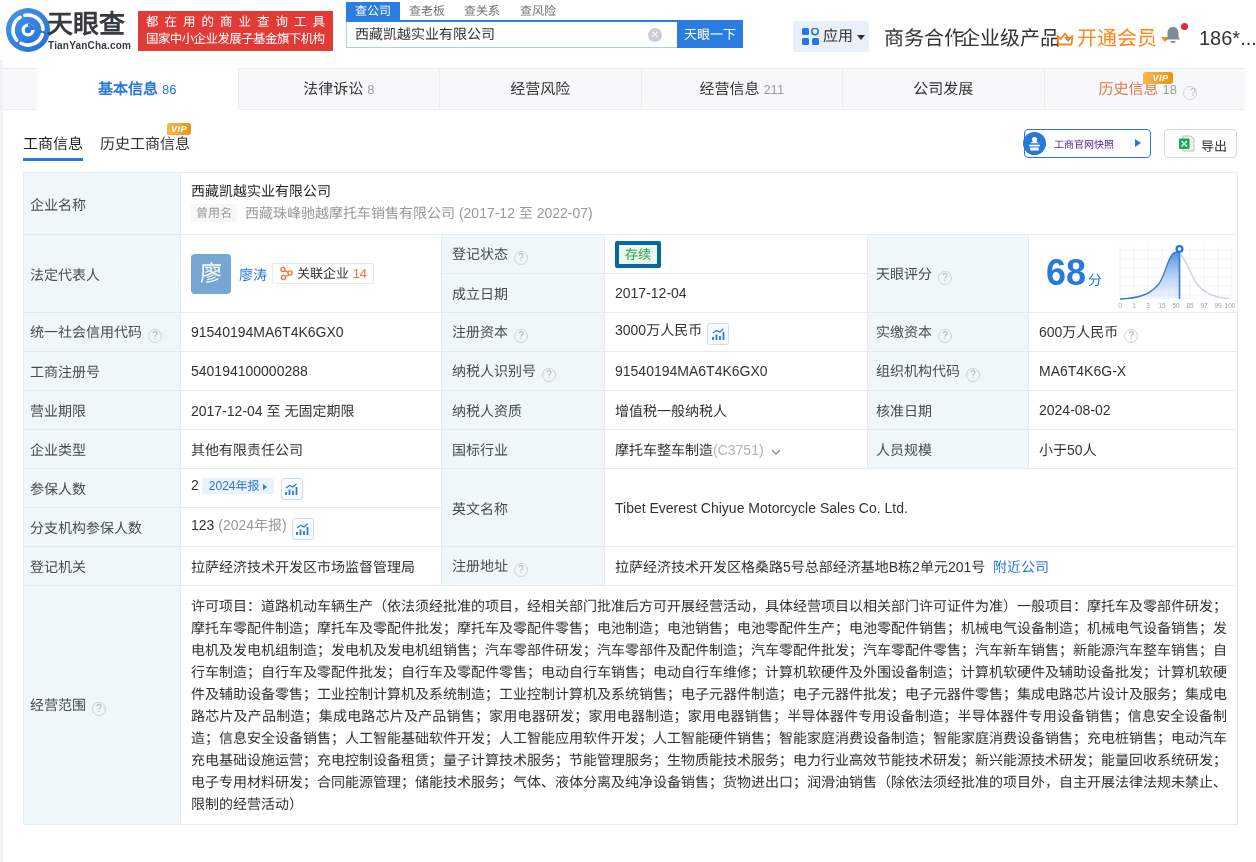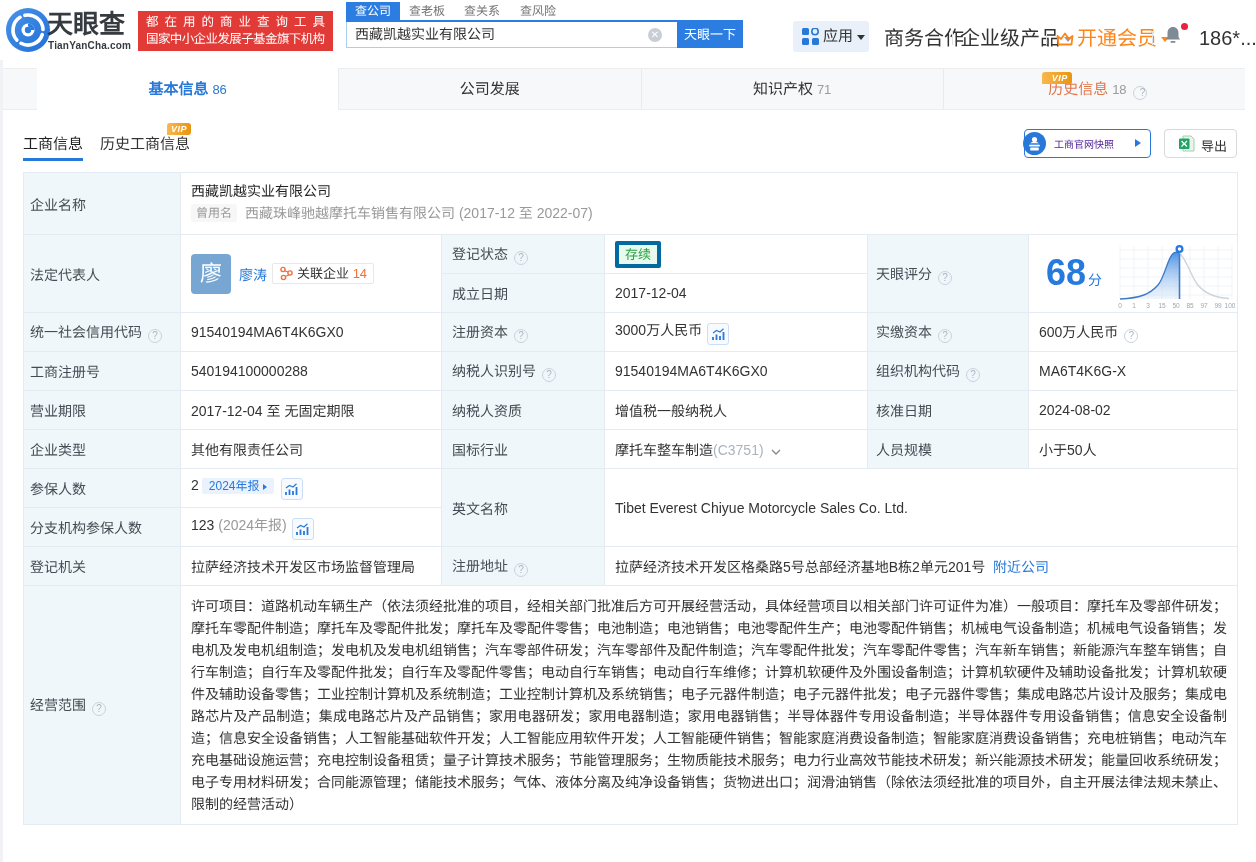--- a/index.html
+++ b/index.html
@@ -123,22 +123,24 @@
       <rect x="6.5" y="15" width="5" height="1.8" rx="0.9" fill="#7e8a94"></rect>
     </svg>
     <div class="abs" style="left:1181px; top:23px; width:7px; height:7px; border-radius:50%; background:#e8243c;"></div>
     <div class="rm" style="left:1199px;">186*...<span class="caret" style="border-top-color:#666;"></span></div>
   </div>
 
   <div class="abs" style="left:0; top:60px; width:3px; height:802px; background:#f0f2f5;"></div>
 
   <div id="tabbar">
     <div class="tab" id="tab1">基本信息<span class="cnt">86</span></div>
+    <div class="tab">法律诉讼<span class="cnt">8</span></div>
+    <div class="tab">经营风险</div>
+    <div class="tab">经营信息<span class="cnt">211</span></div>
     <div class="tab">公司发展</div>
-    <div class="tab">知识产权<span class="cnt">71</span></div>
     <div class="tab" id="tab7">历史信息<span class="cnt">18</span><i class="qmark">?</i>
       <div class="vipbadge" style="left:98px; top:3px;">VIP</div>
     </div>
   </div>
 
   <div id="subnav">
     <div id="sn1">工商信息</div>
     <div id="sn1u"></div>
     <div id="sn2">历史工商信息</div>
     <div class="vipbadge" style="left:164px; top:13px;">VIP</div>

